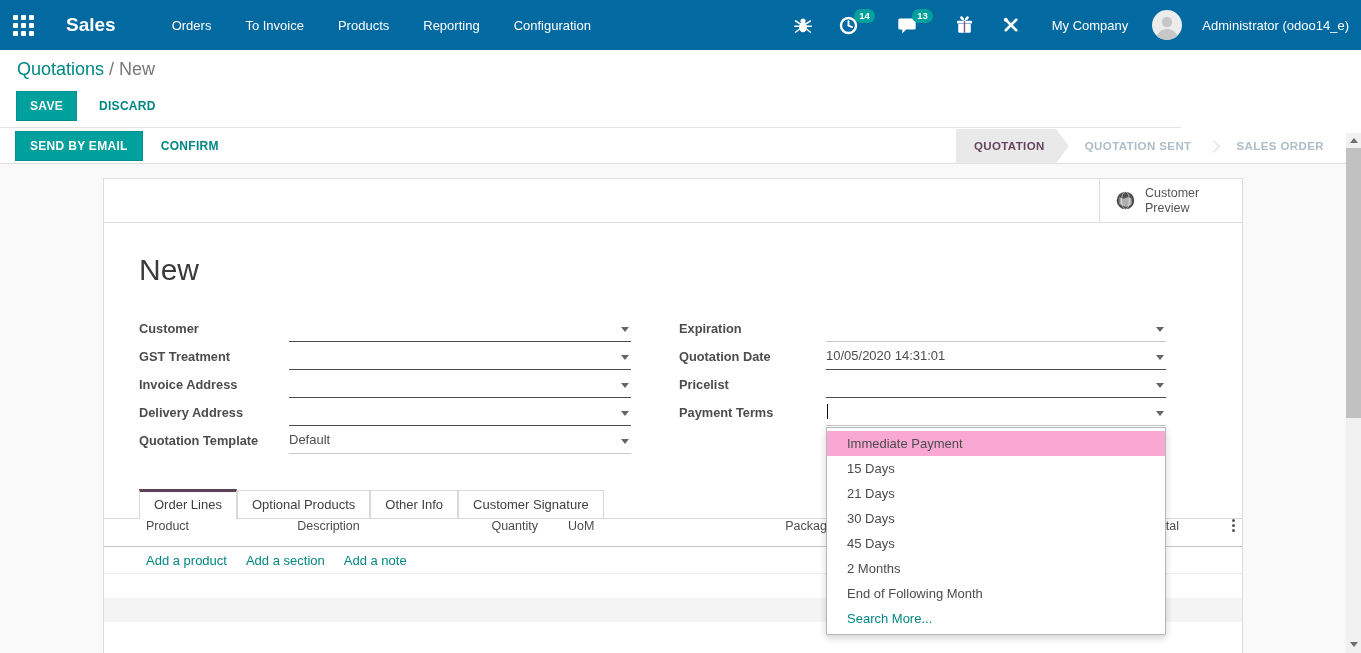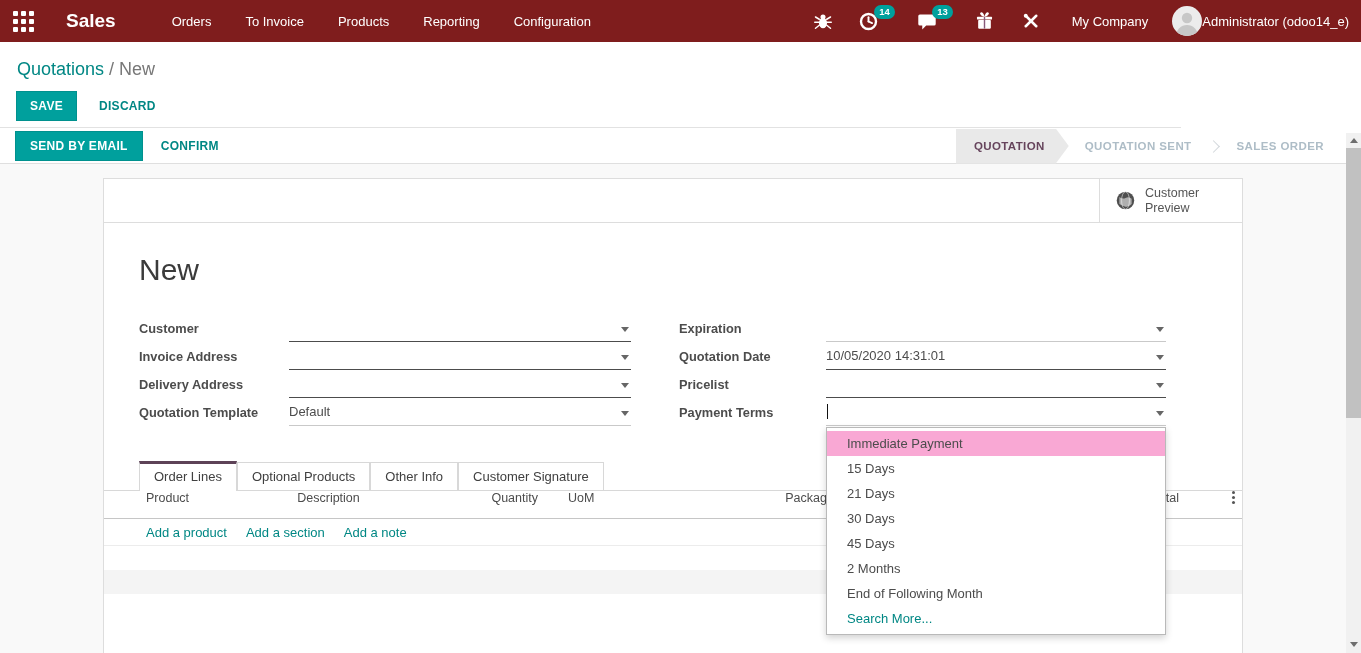--- a/index.html
+++ b/index.html
@@ -1,32 +1,32 @@
 <!DOCTYPE html>
 <html><head>
 <meta charset="utf-8">
 <style>
   * { margin:0; padding:0; box-sizing:border-box; }
   html,body { width:1361px; height:653px; overflow:hidden; background:#fff;
               font-family:"Liberation Sans", sans-serif; }
 
   
-  .navbar { position:absolute; left:0; top:0; width:1361px; height:42px;
-            background:#7f1d1d; display:flex; align-items:center; color:#fff; z-index:20;}
+  .navbar { position:absolute; left:0; top:0; width:1361px; height:50px;
+            background:#0369a1; display:flex; align-items:center; color:#fff; z-index:20;}
   .apps-btn { width:46px; height:46px; display:flex; align-items:center; justify-content:center; cursor:pointer;}
   .brand { font-size:19px; font-weight:bold; margin:0 0 0 20px; cursor:pointer;}
   .nav-menu { display:flex; margin-left:56px; gap:34px; font-size:13px; }
   .nav-menu div { cursor:pointer; }
   .nav-right { margin-left:auto; display:flex; align-items:center; gap:24px; padding-right:12px; }
   .sysicon { position:relative; width:22px; height:22px; display:flex; align-items:center; justify-content:center; cursor:pointer;}
   .sysicon.badged { margin-right:12px; }
   .badge { position:absolute; top:-5px; right:-15px; background:#00A09D; color:#fff;
            font-size:9.5px; font-weight:bold; border-radius:8px; padding:2px 5px; line-height:1; }
   .company { font-size:13px; font-weight:500; cursor:pointer; margin-left:6px;}
-  .usermenu { display:flex; align-items:center; gap:0; cursor:pointer; }
+  .usermenu { display:flex; align-items:center; gap:20px; cursor:pointer; }
   .avatar { width:30px; height:30px; border-radius:50%; background:#ececec; overflow:hidden; }
   .username { font-size:13px; }
 
   
   .control-panel { position:absolute; left:0; top:46px; width:1181px; height:82px; background:#fff;
                    border-bottom:1px solid #e2e2e2; }
   .breadcrumb { padding:13px 0 0 17px; font-size:18px; color:#777; }
   .breadcrumb .bc-link { color:#008784; cursor:pointer; }
   .cp-buttons { display:flex; align-items:center; gap:22px; padding:11px 0 0 16px; }
   .btn-primary { background:#00A09D; color:#fff; border:1px solid #00918e; font-size:12px; font-weight:bold;
@@ -242,20 +242,27 @@
     <div class="fields">
       <div class="field-col left">
         <div class="field-row">
           <div class="field-label">Customer</div>
           <div class="field-value required">
               <span></span>
               <i class="caret"></i>
             </div>
         </div>
         <div class="field-row">
+          <div class="field-label">GST Treatment</div>
+          <div class="field-value required">
+              <span></span>
+              <i class="caret"></i>
+            </div>
+        </div>
+        <div class="field-row">
           <div class="field-label">Invoice Address</div>
           <div class="field-value required">
               <span></span>
               <i class="caret"></i>
             </div>
         </div>
         <div class="field-row">
           <div class="field-label">Delivery Address</div>
           <div class="field-value required">
               <span></span>

